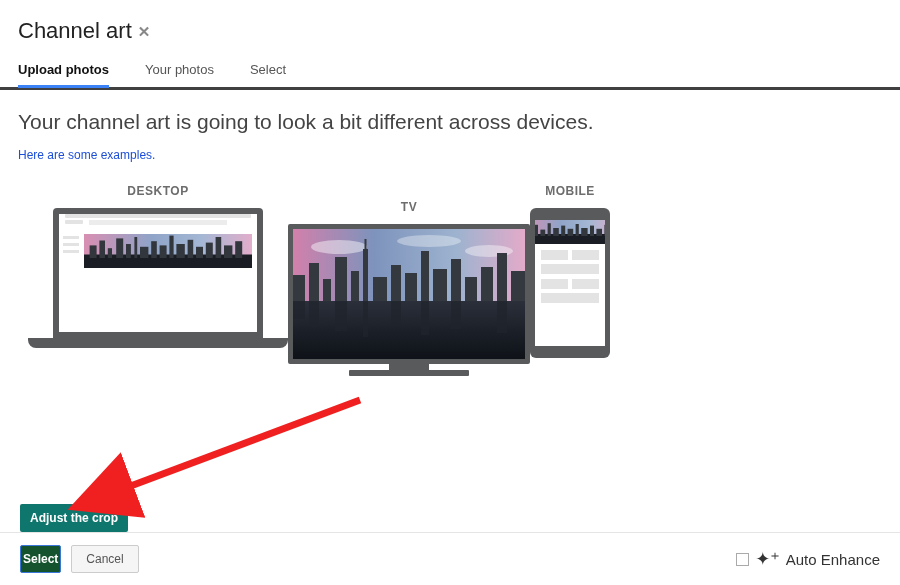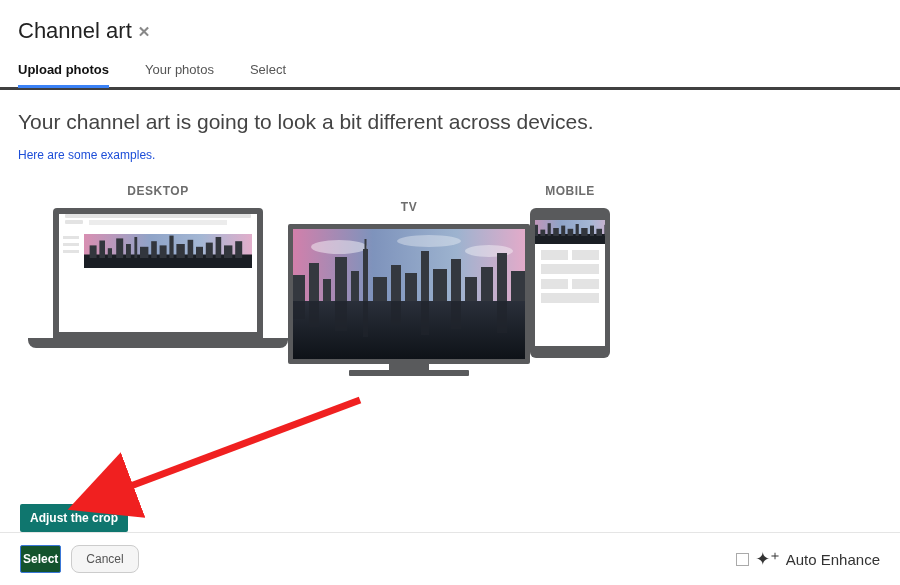--- a/index.html
+++ b/index.html
@@ -72,21 +72,21 @@
     padding:12px 20px;
     display:flex; align-items:center; justify-content:space-between;
   }
   .footer-left { display:flex; gap:10px; }
   .btn-primary {
     background:#14532d; color:#fff; border:1px solid #3a77d8; font-size:12px; font-weight:700;
     padding:6px 2px; border-radius:2px; cursor:pointer;
   }
   .btn-secondary {
     background:#f5f5f5; color:#555; border:1px solid #ccc; font-size:12px;
-    padding:6px 14px; border-radius:8px; cursor:pointer;
+    padding:6px 14px; border-radius:2px; cursor:pointer;
   }
   .auto-enhance { display:flex; align-items:center; gap:6px; font-size:15px; color:#333; }
   .checkbox { width:13px; height:13px; border:1px solid #aaa; background:#fff; display:inline-block; }
   .wand { font-size:18px; line-height:1; }
 
   .arrow-overlay { position:absolute; pointer-events:none; top:0; left:0; }
 
   
   .adjust-wrap { position:absolute; left:10px; top:488px; }
 </style>

